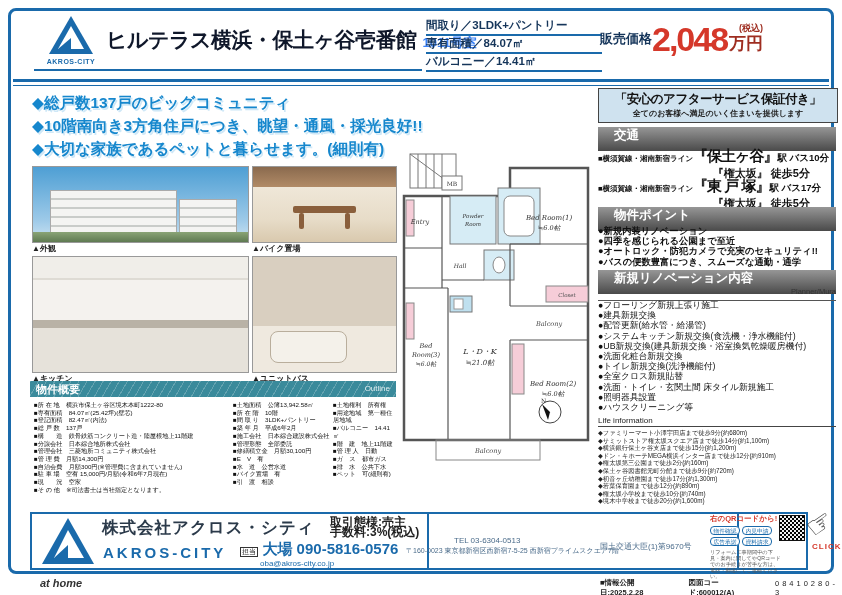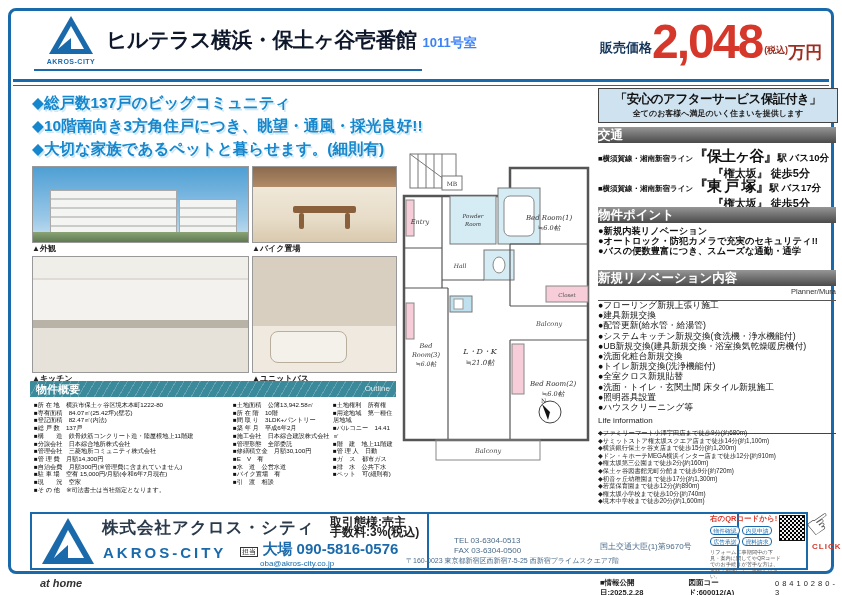--- a/index.html
+++ b/index.html
@@ -10,48 +10,48 @@
   #frame{left:8px;top:8px;width:820px;height:560px;border:3px solid #1a6aab;border-radius:8px;}
   .dblrule-a{left:13px;top:79px;width:816px;height:3px;background:#1a6aab;}
   .dblrule-b{left:13px;top:85px;width:816px;height:1px;background:#1a6aab;}
   
   .brand-label{font-size:7px;font-weight:bold;color:#1a6aab;letter-spacing:.5px;}
   .logo-underline{left:34px;top:69px;width:388px;height:2px;background:#1a6aab;}
   .title{font-size:21px;font-weight:bold;color:#0f172a;letter-spacing:-.5px;white-space:nowrap;}
   .room-no{font-size:13px;font-weight:bold;color:#3b82f6;margin-left:6px;text-align:center;}
   .spec-row{width:176px;height:16px;border-bottom:2px solid #1a6aab;font-size:11.5px;font-weight:bold;color:#15355a;white-space:nowrap;}
   .price-label{font-size:13px;font-weight:bold;color:#15355a;}
-  .price-amount{font-size:48px;font-weight:bold;color:#d5382a;letter-spacing:-2px;line-height:.85;}
+  .price-amount{font-size:34px;font-weight:bold;color:#d5382a;letter-spacing:-2px;line-height:.85;}
   .price-tax{font-size:9px;font-weight:bold;color:#9e2d20;}
   .price-unit{font-size:17px;font-weight:bold;color:#9e2d20;line-height:1;}
   
   .hl{font-size:15.5px;font-weight:bold;color:#1687cd;line-height:23px;white-space:nowrap;text-shadow:1.5px 1.5px 0 #cfe8f7;}
   
   .photo{border:1px solid #999;overflow:hidden;}
   .caption{font-size:8px;font-weight:bold;color:#222;}
   
   .band-outline{width:366px;height:16px;background:#3a8a9b;color:#fff;font-size:11px;font-weight:bold;line-height:16px;padding:0 6px;box-sizing:border-box;display:flex;justify-content:space-between;
     background-image:repeating-linear-gradient(120deg,rgba(255,255,255,.22) 0 1px,rgba(255,255,255,0) 1px 7px);}
   .band-outline .en{font-size:8px;font-weight:normal;opacity:.85;}
   .ocol{font-size:6.2px;line-height:7.7px;color:#111;}
   .orow{white-space:nowrap;overflow:hidden;}
   .ocol.wrap .orow{white-space:normal;}
   
   .aftercare{width:238px;border:1px solid #444;background:#cfe2ef;text-align:center;padding:2px 0 3px;}
   .aftercare .t{font-size:12.5px;font-weight:bold;color:#111;letter-spacing:-.5px;}
   .aftercare .s{font-size:8px;font-weight:bold;color:#222;}
-  .band{width:238px;height:16px;color:#fff;font-size:12.5px;font-weight:bold;line-height:16px;padding-left:0;box-sizing:border-box;background:linear-gradient(180deg,#969696,#4a4a4a);}
+  .band{width:238px;height:24px;color:#fff;font-size:12.5px;font-weight:bold;line-height:16px;padding-left:16px;box-sizing:border-box;background:linear-gradient(180deg,#969696,#4a4a4a);}
   .acc-rail{font-size:7.5px;font-weight:bold;color:#111;}
   .acc-sta{font-size:15px;font-weight:bold;color:#111;letter-spacing:-1px;}
   .acc-mode{font-size:9.5px;font-weight:bold;color:#111;}
   .acc-sub{font-size:11px;font-weight:bold;color:#111;text-align:right;padding-right:26px;}
   .pt{font-size:9.3px;font-weight:bold;color:#111;line-height:10.2px;white-space:nowrap;}
   .planner{width:238px;font-size:7.5px;color:#333;text-align:right;border-bottom:1px solid #555;padding-bottom:4px;}
   .reno{font-size:8.8px;color:#111;line-height:10.2px;white-space:nowrap;}
-  .life-title{width:238px;font-size:8px;color:#222;border-bottom:1px solid #444;padding-bottom:8px;}
+  .life-title{width:238px;font-size:8px;color:#222;border-bottom:1px solid #444;padding-bottom:1px;}
   .life{font-size:6.3px;color:#222;line-height:7.6px;white-space:nowrap;}
   
   #footer-box{left:30px;top:512px;width:778px;height:58px;border:2px solid #1a6aab;box-sizing:border-box;}
   .fdiv{position:absolute;top:0;width:2px;height:54px;background:#1a6aab;}
   .company{font-size:16.5px;font-weight:bold;color:#2b3a4a;letter-spacing:1px;white-space:nowrap;}
   .company-en{font-size:15px;font-weight:bold;color:#1a6aab;letter-spacing:3px;}
   .deal{font-size:12px;font-weight:bold;color:#222;line-height:10px;}
   .tanto{font-size:7px;border:1px solid #333;padding:0 1px;color:#222;display:inline-block;line-height:8px;}
   .phone{font-size:15px;font-weight:bold;color:#1a6aab;white-space:nowrap;}
   .email{font-size:8px;color:#1a6aab;}
@@ -92,24 +92,29 @@
       <polygon points="22,0 44,38 0,38" fill="#1a6aab"></polygon>
       <polygon points="22,10 35,33 9,33" fill="#ffffff"></polygon>
       <polygon points="9,33 22,22 22,33" fill="#1a6aab"></polygon>
     </svg>
     <div class="brand-label">AKROS-CITY</div>
   </div>
   <div class="abs logo-underline"></div>
   <div class="abs" style="left:106px;top:26px;white-space:nowrap;">
     <span class="title">ヒルテラス横浜・保土ヶ谷壱番館</span><span class="room-no">1011号室</span>
   </div>
+  <div class="abs" style="left:426px;top:18px;">
+    <div class="spec-row">間取り／3LDK+パントリー</div>
+    <div class="spec-row">専有面積／84.07㎡</div>
+    <div class="spec-row">バルコニー／14.41㎡</div>
+  </div>
   <div class="abs" style="left:600px;top:22px;width:232px;display:flex;align-items:flex-end;">
     <span class="price-label" style="margin-bottom:6px;">販売価格</span>
     <span class="price-amount">2,048</span>
-    <span style="display:inline-flex;flex-direction:row;align-items:flex-start;margin-left:2px;margin-bottom:2px;">
+    <span style="display:inline-flex;flex-direction:column;align-items:flex-end;margin-left:2px;margin-bottom:2px;">
       <span class="price-tax">(税込)</span>
       <span class="price-unit">万円</span>
     </span>
   </div>
   <div class="abs dblrule-a"></div>
   <div class="abs dblrule-b"></div>
 
   <div class="abs" style="left:32px;top:91px;">
     <div class="hl">◆総戸数137戸のビッグコミュニティ</div>
     <div class="hl">◆10階南向き3方角住戸につき、眺望・通風・採光良好!!</div>
@@ -265,20 +270,21 @@
   <div class="abs" style="left:598px;top:177px;width:238px;">
     <div style="white-space:nowrap;">
       <span class="acc-rail">■横須賀線・湘南新宿ライン</span><span class="acc-sta">『東 戸 塚』</span><span class="acc-mode">駅 バス17分</span>
     </div>
     <div class="acc-sub">『権太坂』 徒歩5分</div>
   </div>
 
   <div class="abs band" style="left:598px;top:207px;">物件ポイント</div>
   <div class="abs" style="left:598px;top:226px;width:238px;">
     <div class="pt">●新規内装リノベーション</div>
+    <div class="pt">●四季を感じられる公園まで至近</div>
     <div class="pt">●オートロック・防犯カメラで充実のセキュリティ!!</div>
     <div class="pt">●バスの便数豊富につき、スムーズな通勤・通学</div>
   </div>
 
   <div class="abs band" style="left:598px;top:270px;">新規リノベーション内容</div>
   <div class="abs planner" style="left:598px;top:287px;">Planner/Mura</div>
   <div class="abs" style="left:598px;top:300px;width:238px;">
     <div class="reno">●フローリング新規上張り施工</div>
     <div class="reno">●建具新規交換</div>
     <div class="reno">●配管更新(給水管・給湯管)</div>
@@ -322,21 +328,20 @@
     <div>手数料:3%(税込)</div>
   </div>
   <div class="abs" style="left:240px;top:540px;">
     <span class="tanto">担当</span>
     <span class="phone">大場 090-5816-0576</span>
     <div class="email" style="margin-left:20px;">oba@akros-city.co.jp</div>
   </div>
 
   <div class="abs" style="left:406px;top:536px;">
     <div class="ftel">TEL 03-6304-0513</div>
-    <div class="ftel">FAX 03-6304-0500</div>
     <div class="faddr">〒160-0023 東京都新宿区西新宿7-5-25 西新宿プライムスクエア7階</div>
   </div>
   <div class="abs flic" style="left:600px;top:541px;">国土交通大臣(1)第9670号</div>
 
   <div class="abs qr-lead" style="left:710px;top:514px;">右のQRコードから!</div>
   <div class="abs" style="left:710px;top:526px;width:64px;display:flex;flex-wrap:wrap;gap:2px;">
     <div class="qr-btn">物件確認</div>
     <div class="qr-btn">内見申請</div>
     <div class="qr-btn">広告承諾</div>
     <div class="qr-btn">資料請求</div>

